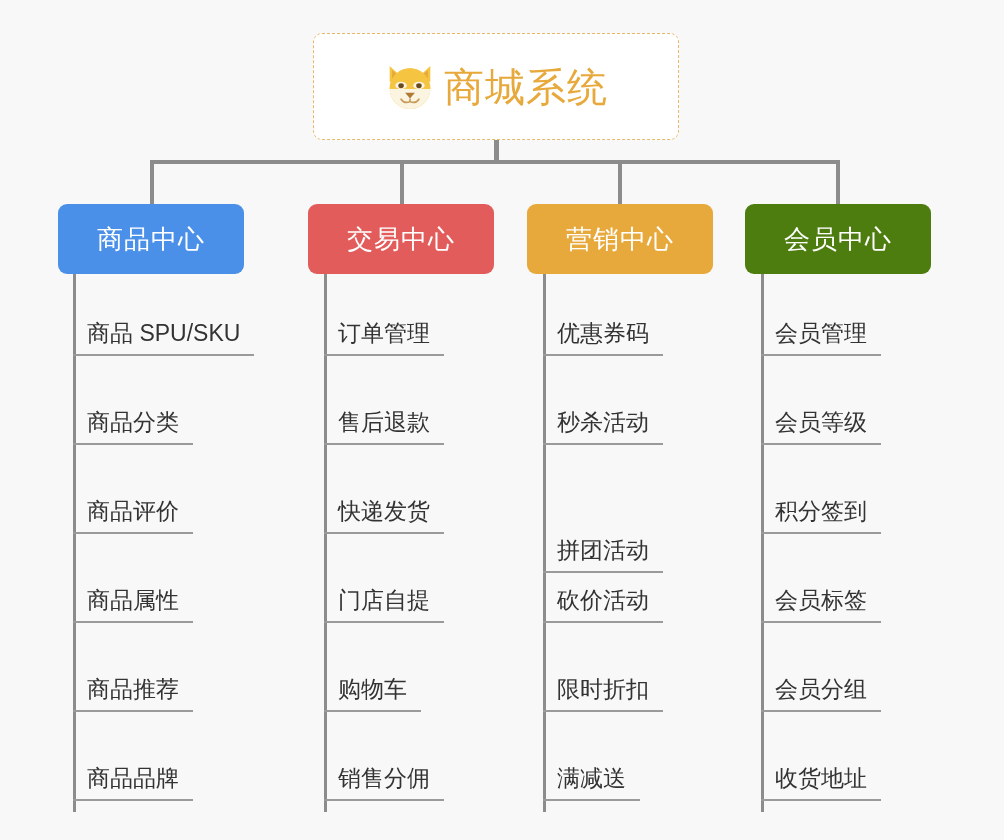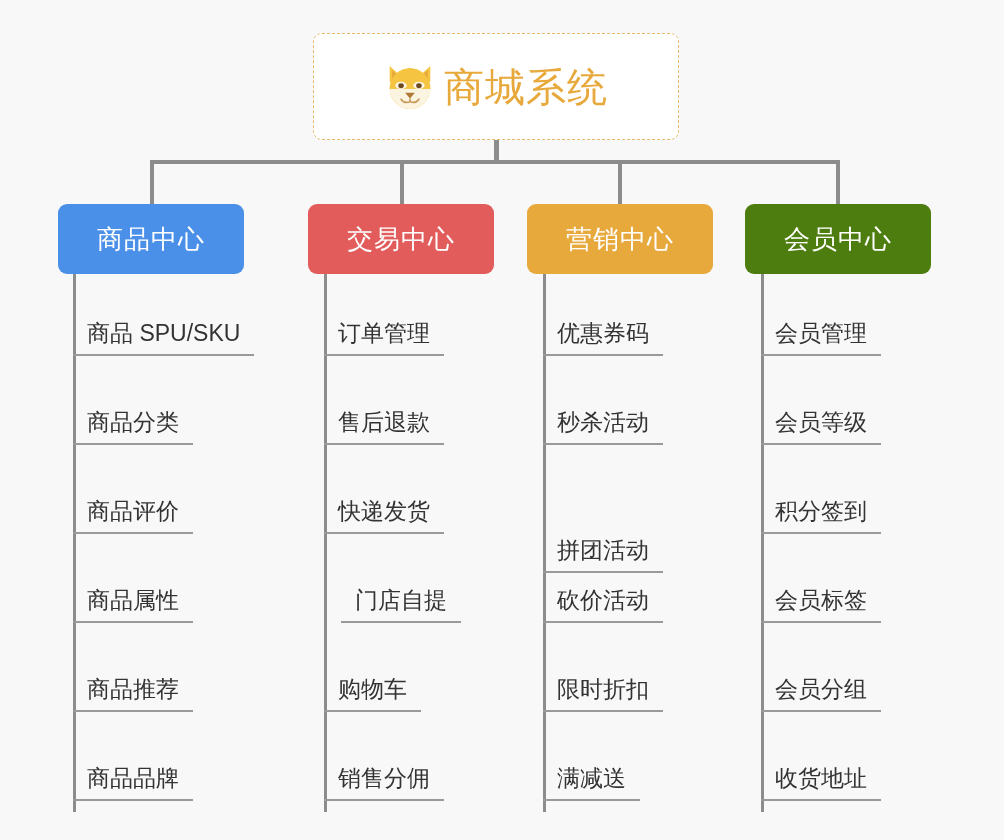--- a/index.html
+++ b/index.html
@@ -176,21 +176,21 @@
   <div class="leaf" style="left:324px; top:312px;">
     <span class="leaf-text" style="border-bottom-color: rgb(154, 154, 154);">订单管理</span>
   </div>
   <div class="leaf" style="left:324px; top:401px;">
     <span class="leaf-text" style="border-bottom-color: rgb(154, 154, 154);">售后退款</span>
   </div>
   <div class="leaf" style="left:324px; top:490px;">
     <span class="leaf-text" style="border-bottom-color: rgb(154, 154, 154);">快递发货</span>
   </div>
   <div class="leaf" style="left:324px; top:579px;">
-    <span class="leaf-text" style="border-bottom-color: rgb(154, 154, 154); margin-left: 17px;">门店自提</span>
+    <span class="leaf-text" style="border-bottom-color: rgb(154, 154, 154);">门店自提</span>
   </div>
   <div class="leaf" style="left:324px; top:668px;">
     <span class="leaf-text" style="border-bottom-color: rgb(154, 154, 154);">购物车</span>
   </div>
   <div class="leaf" style="left:324px; top:757px;">
     <span class="leaf-text" style="border-bottom-color: rgb(154, 154, 154);">销售分佣</span>
   </div>
 
   <div class="trunk" style="left: 543px; top: 274px; height: 538px; background: rgb(140, 140, 140);"></div>
   <div class="leaf" style="left:543px; top:312px;">

